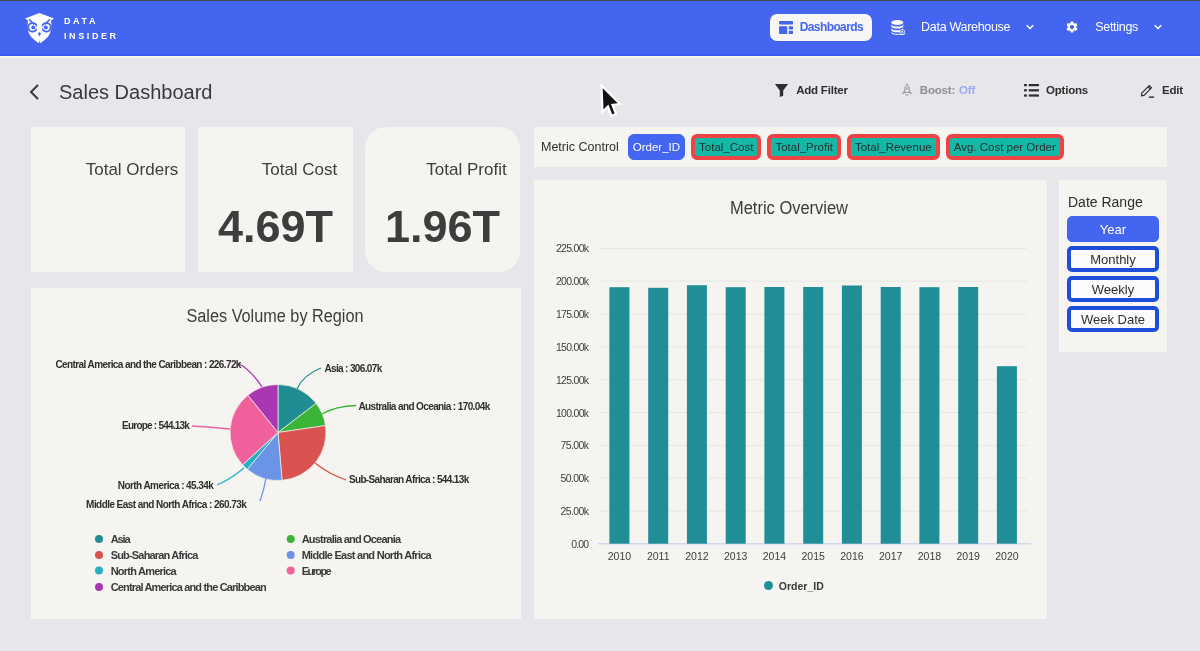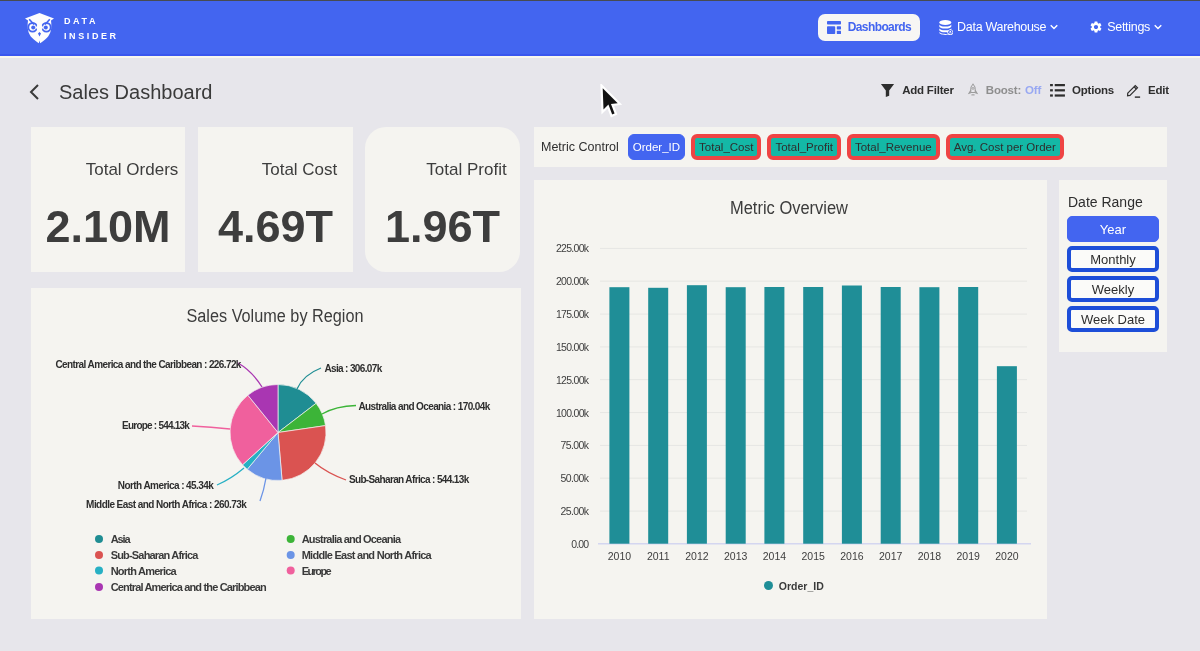--- a/index.html
+++ b/index.html
@@ -7,25 +7,25 @@
   body { font-family:"Liberation Sans", sans-serif; background:#e7e6eb; position:relative; }
   #nav { position:absolute; left:0; top:0; width:1200px; height:55px; background:#4365f0; border-top:1px solid #474b52; }
   #navedge1 { position:absolute; left:0; top:54px; width:1200px; height:2px; background:#3a57ee; }
   #navedge2 { position:absolute; left:0; top:56px; width:1200px; height:2px; background:#f8f7ee; }
   #nav .logo { position:absolute; left:25px; top:12px; display:flex; align-items:flex-start; }
   #nav .logotext { color:#fff; font-size:9px; font-weight:bold; letter-spacing:2.6px; line-height:14.5px; margin-left:10px; margin-top:1px; }
   .navright { position:absolute; right:38px; top:-1px; height:54px; display:flex; align-items:center; }
   .ng1{margin-right:19px;} .ng2{margin-right:31px;}
   .dashbtn { background:#f7f6f4; border-radius:7px; height:27px; display:flex; align-items:center; padding:4px 9px; gap:7px; }
   .dashbtn span { color:#4365f0; font-size:12px; font-weight:bold; letter-spacing:-0.6px; }
-  .navitem { display:flex; align-items:center; gap:4px; color:#fff; font-size:12.5px; letter-spacing:-0.3px; }
+  .navitem { display:flex; align-items:center; gap:16px; color:#fff; font-size:12.5px; letter-spacing:-0.3px; }
   #header { position:absolute; left:0; top:55px; width:1200px; height:66px; }
   #title { position:absolute; left:59px; top:26px; font-size:20px; color:#3a3a3a; }
   #backarr { position:absolute; left:28px; top:28px; }
-  .toolbar { position:absolute; right:31px; top:27px; display:flex; align-items:center; }
+  .toolbar { position:absolute; right:17px; top:27px; display:flex; align-items:center;gap:40px; }
   .tb1{margin-right:13px;} .tb2{margin-right:9px;} .tb3{margin-right:12px;}
   .tbitem { display:flex; align-items:center; gap:7px; font-size:11.5px; color:#2e2e2e; font-weight:bold; letter-spacing:-0.2px; }
   .card { position:absolute; background:#f5f4f0; }
   .kpi { top:127px; height:145px; text-align:center; }
   .kpi .klabel { margin-top:33px; font-size:17px; color:#3d3d3d;margin-left:48px; }
   .kpi .kval { margin-top:21px; font-size:45px; font-weight:bold; color:#3d3d3d; }
   #metricbar { left:534px; top:127px; width:633px; height:40px; display:flex; align-items:center; }
   #metricbar .mlabel { font-size:12.5px; color:#2e2e2e; margin-left:7px; margin-right:9px; }
   .chip { height:26px; border-radius:6px; display:flex; align-items:center; padding:0 4px; font-size:11.5px; margin-right:6px; background:#14b8a6; border:4px solid #ef4444; color:#2e2e2e; }
   .chip.sel { background:#4365f0; border:1px solid #4365f0; color:#fff; }
@@ -143,21 +143,20 @@
           <path d="M9.2 4.3 L11.7 6.8" stroke="#2e2e2e" stroke-width="1.4"></path>
           <path d="M10 16 L16 16" stroke="#2e2e2e" stroke-width="1.6"></path>
         </svg>
       <span>Edit</span>
     </div>
   </div>
 </div>
 
 <div class="card kpi" style="left:31px; width:154px;">
   <div class="klabel">Total Orders</div>
-  <div class="kval">2.10M</div>
 </div>
 <div class="card kpi" style="left:198px; width:155px;">
   <div class="klabel">Total Cost</div>
   <div class="kval">4.69T</div>
 </div>
 <div class="card kpi" style="left:365px; width:155px;border-radius:21px;">
   <div class="klabel">Total Profit</div>
   <div class="kval">1.96T</div>
 </div>
 

